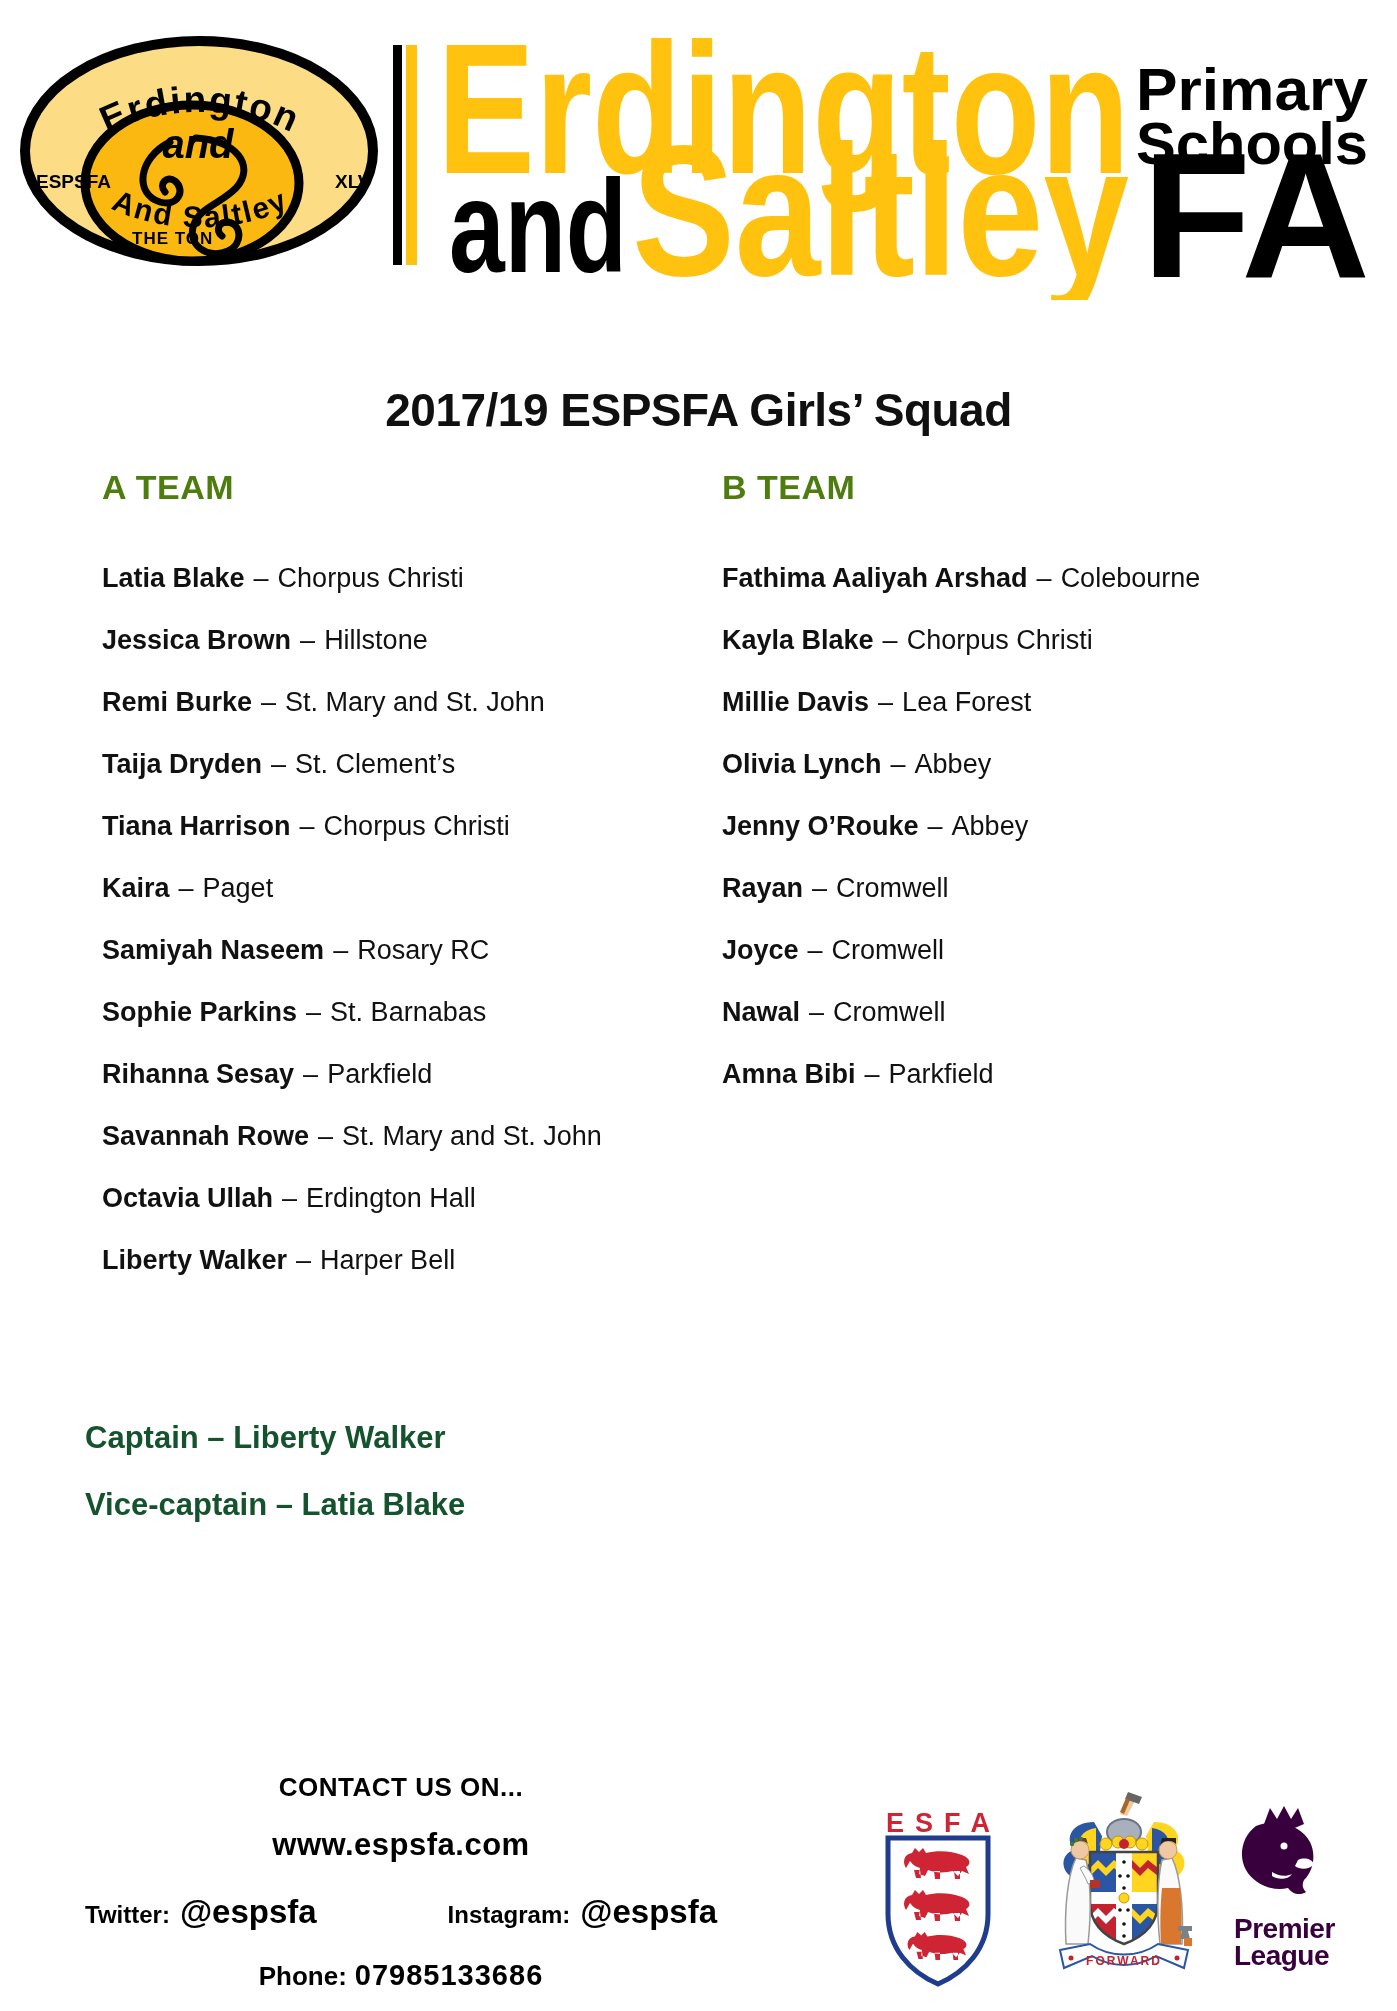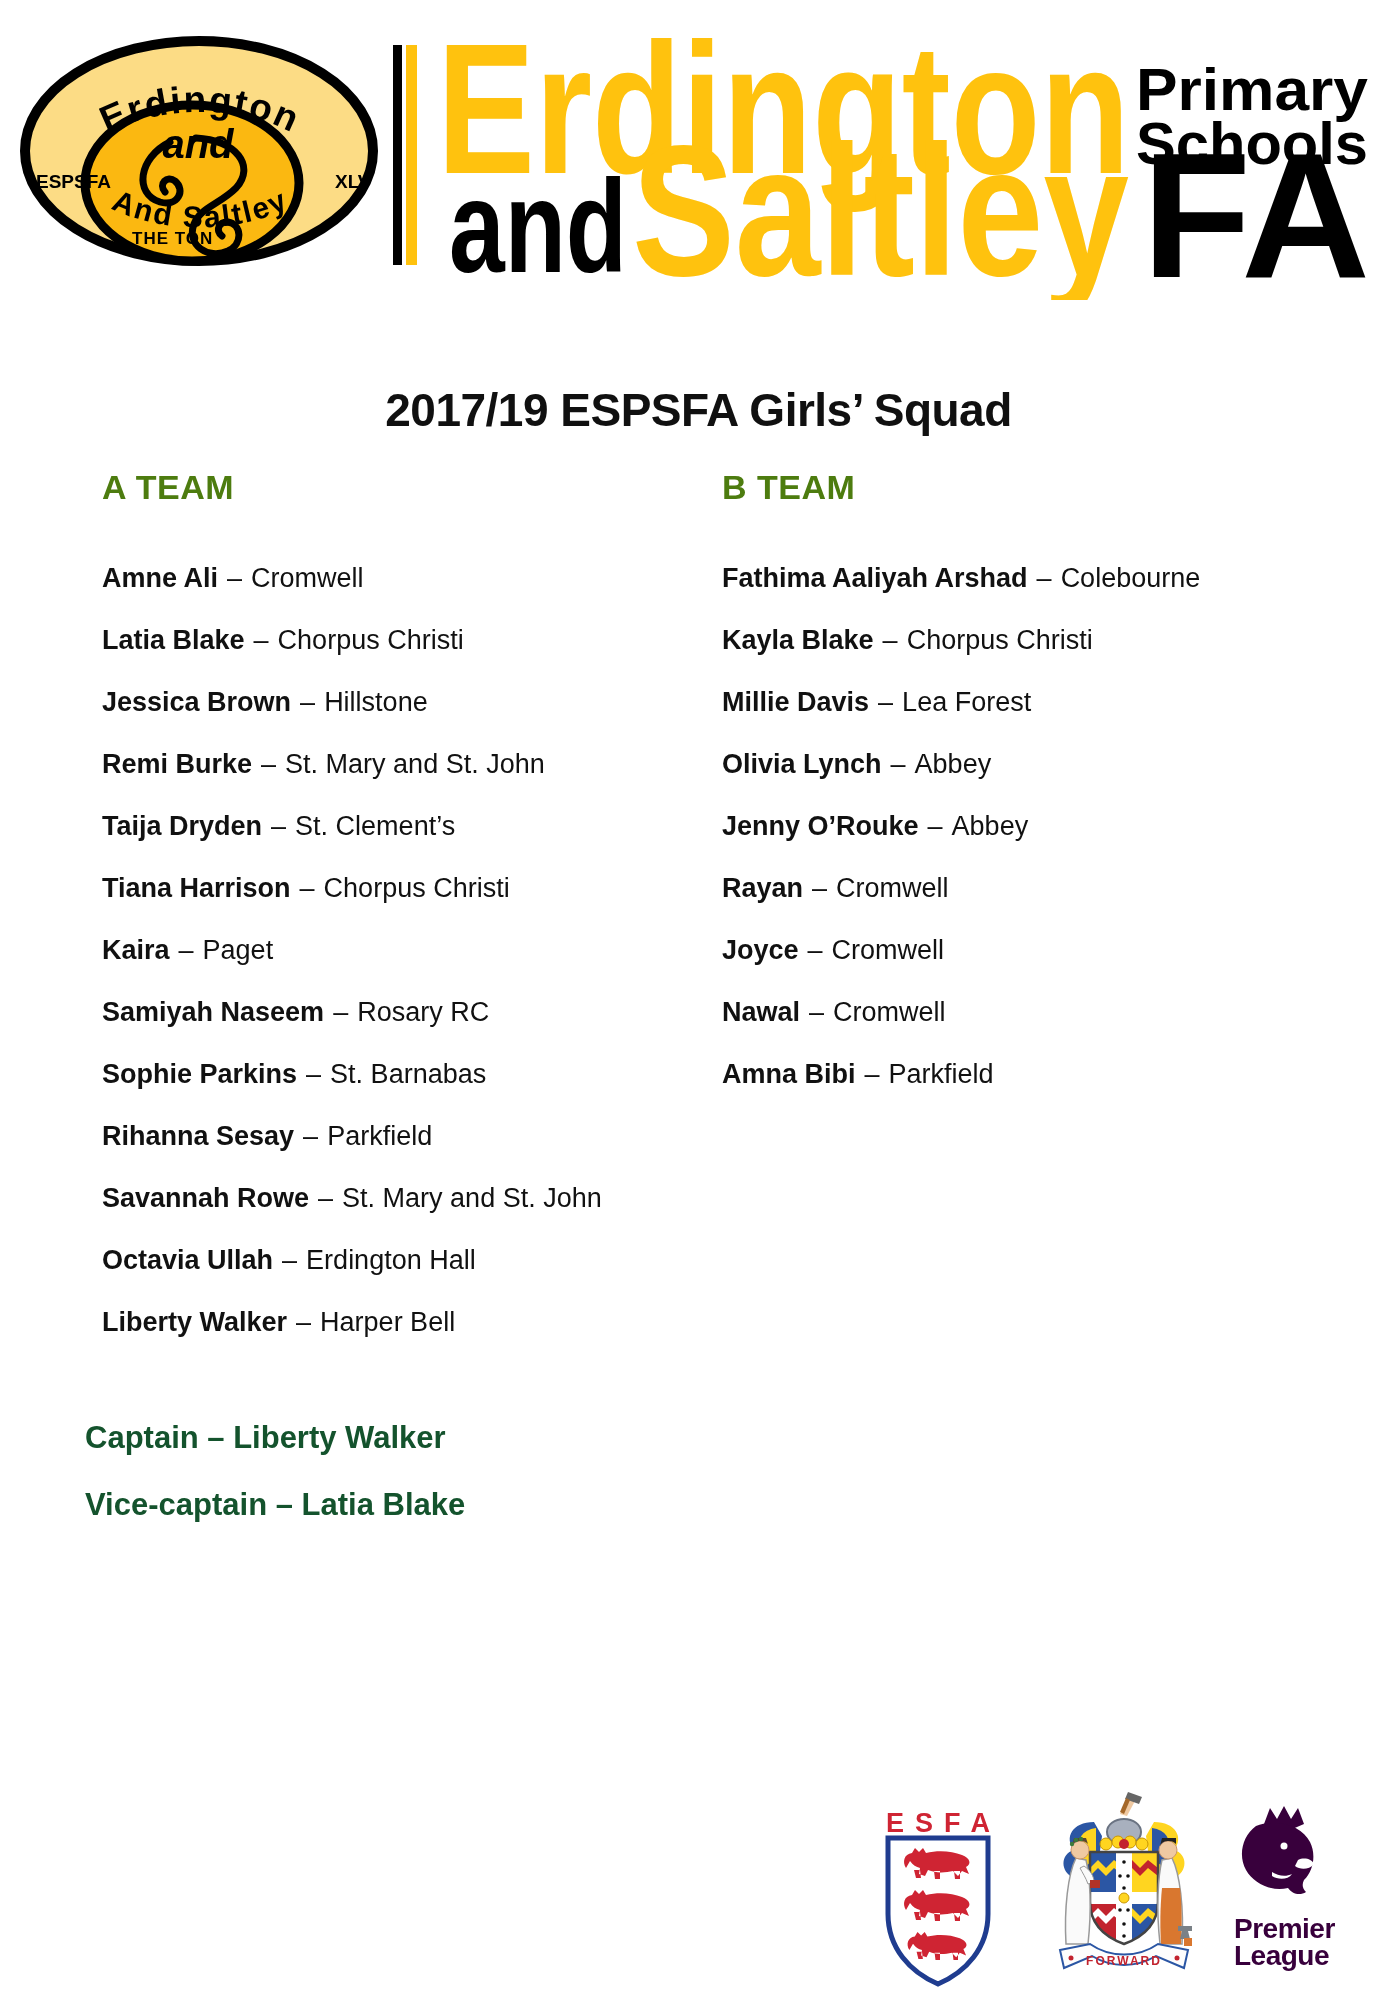--- a/index.html
+++ b/index.html
@@ -88,23 +88,20 @@
       <text x="1142" y="277" font-size="178" font-weight="bold" fill="#000" textLength="228" lengthAdjust="spacingAndGlyphs">FA</text>
     </g>
   </svg>
 
   <div class="doc-title">2017/19 ESPSFA Girls’ Squad</div>
 
   <div class="team-col a">
     <h2 class="team-heading">A TEAM</h2>
     <div class="players">
 
-        <div class="player-row">
-          <span class="player-name">Amne Ali</span><span class="sep">–</span><span class="player-school">Cromwell</span>
-        </div>
 
         <div class="player-row">
           <span class="player-name">Latia Blake</span><span class="sep">–</span><span class="player-school">Chorpus Christi</span>
         </div>
 
         <div class="player-row">
           <span class="player-name">Jessica Brown</span><span class="sep">–</span><span class="player-school">Hillstone</span>
         </div>
 
         <div class="player-row">
@@ -189,20 +186,35 @@
           <span class="player-name">Amna Bibi</span><span class="sep">–</span><span class="player-school">Parkfield</span>
         </div>
       </div>
   </div>
 
   <div class="captain-block">
     <div class="captain-line">Captain – Liberty Walker</div>
     <div class="captain-line">Vice-captain – Latia Blake</div>
   </div>
 
+  <div class="contact-block">
+    <div class="contact-heading">CONTACT US ON...</div>
+    <div class="contact-website">www.espsfa.com</div>
+    <div class="contact-social">
+      <div class="social-item">
+        <span class="social-label">Twitter:</span><span class="social-handle">@espsfa</span>
+      </div>
+      <div class="social-item">
+        <span class="social-label">Instagram:</span><span class="social-handle">@espsfa</span>
+      </div>
+    </div>
+    <div class="contact-phone">
+      <span class="phone-label">Phone:</span><span class="phone-number">07985133686</span>
+    </div>
+  </div>
 
   <svg class="logo esfa" width="132" height="200" viewBox="0 0 132 200">
     <text x="66" y="40" text-anchor="middle" font-size="27" font-weight="bold" fill="#CF2433" textLength="104" lengthAdjust="spacing">E S F A</text>
     <path d="M16,46 h100 v76 c0,34 -22,58 -50,70 c-28,-12 -50,-36 -50,-70 z" fill="#ffffff" stroke="#1F3C8F" stroke-width="5"></path>
     <g fill="#CF2433">
       <g transform="translate(28,56)">
         <path d="M6,20 C2,14 4,6 12,5 l3,-5 4,4 4,-4 3,5 c12,-3 26,-2 36,2 c8,3 10,9 4,12 l3,7 -7,-3 -4,5 -5,-5 c-8,2 -18,2 -25,-1 l-3,6 -6,-2 1,-6 c-4,-1 -7,-3 -10,-7 z M14,22 l2,8 5,0 -1,-8 z M34,23 l1,8 5,0 0,-8 z M54,23 l1,8 5,0 0,-8 z"></path>
       </g>
       <g transform="translate(28,98)">
         <path d="M6,20 C2,14 4,6 12,5 l3,-5 4,4 4,-4 3,5 c12,-3 26,-2 36,2 c8,3 10,9 4,12 l3,7 -7,-3 -4,5 -5,-5 c-8,2 -18,2 -25,-1 l-3,6 -6,-2 1,-6 c-4,-1 -7,-3 -10,-7 z M14,22 l2,8 5,0 -1,-8 z M34,23 l1,8 5,0 0,-8 z M54,23 l1,8 5,0 0,-8 z"></path>

